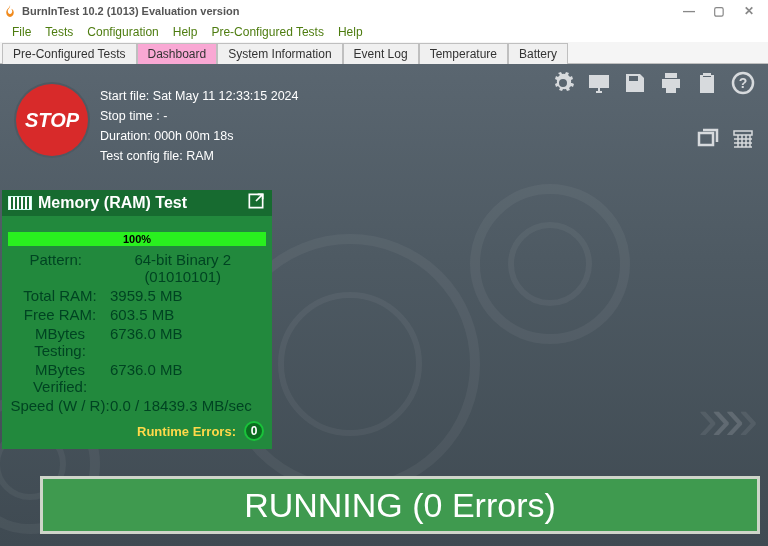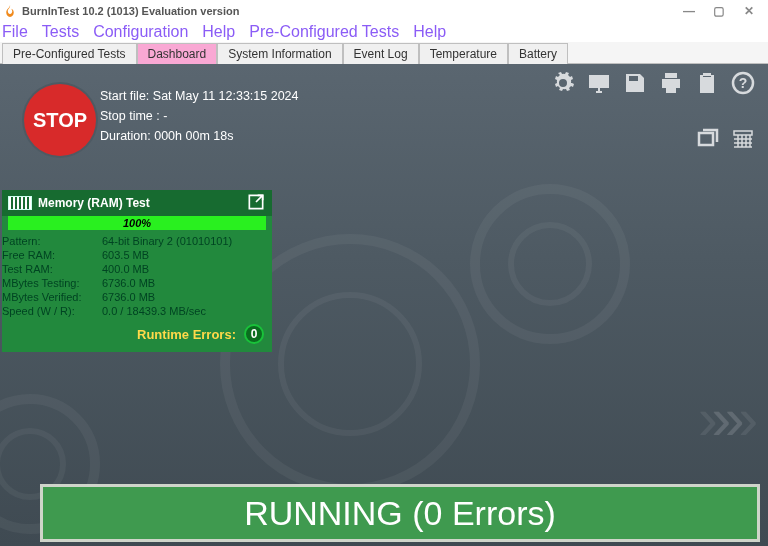--- a/index.html
+++ b/index.html
@@ -1,60 +1,60 @@
 <!DOCTYPE html>
 <html><head>
 <meta charset="utf-8">
 <style>
   * { box-sizing: border-box; margin: 0; padding: 0; font-family: "Segoe UI", Tahoma, sans-serif; }
   html, body { width: 768px; height: 546px; overflow: hidden; background: #fff; }
   .titlebar { height: 22px; display: flex; align-items: center; padding: 0 4px; font-size: 11px; color: #555; font-weight: bold; }
   .flame { width: 12px; height: 12px; margin-right: 6px; }
   .titlebar .spacer { flex: 1; }
   .winbtn { width: 30px; height: 20px; display:flex; align-items:center; justify-content:center; color:#888; font-size:12px;}
-  .menubar { height: 20px; display: flex; align-items: center; padding: 0 2px; gap: 14px; font-size: 16px; color:#8b5cf6; }
+  .menubar { height: 20px; display: flex; align-items: center; padding: 0 12px; gap: 14px; font-size: 12px; color:#4d7c0f; }
   .menubar span { cursor: default; }
   .tabbar { height: 22px; display:flex; align-items:flex-end; font-size:12px; border-bottom:1px solid #bfbfbf; background:#f5f5f5; padding-left:2px;}
   .tab { padding: 3px 10px; border:1px solid #bfbfbf; border-bottom:none; background:#f0f0f0; margin-right:0px; position:relative; top:1px; color:#333;}
   .tab.active { background:#f9a8d4; font-weight:400; }
   .dashboard { position: relative; width: 768px; height: 482px; background: linear-gradient(#5a6670 0%, #4e5a63 40%, #3f4a52 100%); overflow:hidden;}
   
   .gear { position:absolute; border:10px solid rgba(255,255,255,0.05); border-radius:50%; }
   .gear::before { content:""; position:absolute; inset:20%; border:6px solid rgba(255,255,255,0.05); border-radius:50%; }
   .g1 { width:260px; height:260px; left:220px; top:170px; }
   .g2 { width:160px; height:160px; left:470px; top:120px; }
   .g3 { width:140px; height:140px; left:-40px; top:330px; }
   .chev { position:absolute; right:30px; top:320px; color:rgba(255,255,255,0.08); font-size:60px; letter-spacing:-20px;}
   
   .toprow { position:absolute; top:6px; right:10px; display:flex; gap:6px; }
   .ticon { width:30px; height:26px; color:#d7dadd; display:flex; align-items:center; justify-content:center;}
   .ticon svg { width:26px; height:24px; fill:#d7dadd; }
   .row2 { position:absolute; top:62px; right:10px; display:flex; gap:6px;}
   .row2 .ticon svg { fill:#d7dadd; }
   
-  .stopbtn { position:absolute; left:24px; top:20px; width:72px; height:72px; border-radius:50%; background:#d82a2a; color:#fff; display:flex; align-items:center; justify-content:center; font-size:20px; font-weight:700; box-shadow:0 0 0 2px #4e5a63; cursor:pointer;}
+  .stopbtn { position:absolute; left:16px; top:20px; width:72px; height:72px; border-radius:50%; background:#d82a2a; color:#fff; display:flex; align-items:center; justify-content:center; font-size:20px; font-weight:700; box-shadow:0 0 0 2px #4e5a63; cursor:pointer;font-style:italic;}
   
   .infotext { position:absolute; left:100px; top:22px; color:#fff; font-size:12.5px; line-height:20px;}
   
   .panel { position:absolute; left:2px; top:126px; width:270px; background:#22893d; color:#fff; font-size:11.5px; padding-bottom:8px;}
-  .panel-head { background:#176b30; height:26px; display:flex; align-items:center; padding:0 6px; font-weight:700; font-size:12px;}
+  .panel-head { background:#176b30; height:26px; display:flex; align-items:center; padding:0 6px; font-weight:700; font-size:16px;}
   .panel-head .picon { width:24px; height:14px; margin-right:6px; background:repeating-linear-gradient(90deg,#fff 0 2px, transparent 2px 4px); border:1px solid #cfe; }
   .panel-head .pop { margin-left:auto; }
   .panel-head .pop svg { width:20px; height:20px; fill:#fff; }
   .cycle { color:#e7ffe0; font-size:11px; padding:3px 6px 2px; }
-  .pbar { height:14px; margin:0 6px 4px; background:#0e5a24; position:relative; display:flex; align-items:center; justify-content:center;font-style:italic;}
+  .pbar { height:14px; margin:16px 6px 4px; background:#0e5a24; position:relative; display:flex; align-items:center; justify-content:center;}
   .pbar .fill { position:absolute; left:0; top:0; bottom:0; background:#29f01f; }
   .pbar .pct { position:relative; color:#000; font-size:11px; font-weight:700;}
-  .kv { display:flex; padding:1px 0; font-size:11px; color:#042; }
+  .kv { display:flex; padding:1px 8px; font-size:15px; color:#042;text-align:center; }
   .kv .k { width:100px; }
   .kv .v { }
   .errs { display:flex; align-items:center; justify-content:flex-end; gap:8px; padding:6px 8px 0; font-size:13px; font-weight:700; color:#ffd94a;margin-left:8px;}
   .errs .badge { width:20px; height:20px; border-radius:50%; background:#0a6d1f; color:#fff; display:flex; align-items:center; justify-content:center; font-size:12px; font-weight:700; border:2px solid #19c23a;}
   
-  .statusbar { position:absolute; left:8px; right:8px; bottom:4px; height:58px; background:#3f9a4f; border:3px solid #cfd5ca; display:flex; align-items:center; justify-content:center;margin-left:32px;}
+  .statusbar { position:absolute; left:8px; right:8px; bottom:12px; height:58px; background:#3f9a4f; border:3px solid #cfd5ca; display:flex; align-items:center; justify-content:center;margin-left:32px;}
   .statusbar span { color:#fff; font-size:34px; font-weight:400; }
 </style>
 </head>
 <body>
 
 <div class="titlebar">
   <span class="flame">
     <svg viewBox="0 0 16 16">
         <path fill="#f08a1d" d="M8 0c1 4-3 5-3 8 0 2 1 4 3 4s3-2 3-4c0-1-1-2-1-3 2 1 3 3 3 5 0 3-2 6-5 6S3 13 3 10C3 5 8 4 8 0z"></path>
       </svg>
@@ -139,46 +139,47 @@
   </div>
 
   <div class="stopbtn">
     <span>STOP</span>
   </div>
 
   <div class="infotext">
     <div><span>Start file:</span> <span>Sat May 11 12:33:15 2024</span></div>
     <div><span>Stop time :</span> <span>-</span></div>
     <div><span>Duration:</span> <span>000h 00m 18s</span></div>
+    <div><span>Test config file:</span> <span>RAM</span></div>
   </div>
 
   <div class="panel">
     <div class="panel-head">
       <span class="picon"></span>
       <span>Memory (RAM) Test</span>
       <span class="pop"><svg viewBox="0 0 24 24">
             <path d="M4 4h16v16H4z" fill="none" stroke="#fff" stroke-width="2"></path>
             <path d="M12 12l7-7M14 4h6v6" fill="none" stroke="#fff" stroke-width="2"></path>
           </svg></span>
     </div>
     <div class="pbar">
       <div class="fill" style="width:100%"></div>
       <span class="pct">100%</span>
     </div>
     <div class="kv">
         <span class="k">Pattern:</span>
         <span class="v">64-bit Binary 2 (01010101)</span>
       </div>
     <div class="kv">
+        <span class="k">Total RAM:</span>
+        <span class="v">3959.5 MB</span>
+      </div>
+    <div class="kv">
         <span class="k">Free RAM:</span>
         <span class="v">603.5 MB</span>
-      </div>
-    <div class="kv">
-        <span class="k">Test RAM:</span>
-        <span class="v">400.0 MB</span>
       </div>
     <div class="kv">
         <span class="k">MBytes Testing:</span>
         <span class="v">6736.0 MB</span>
       </div>
     <div class="kv">
         <span class="k">MBytes Verified:</span>
         <span class="v">6736.0 MB</span>
       </div>
     <div class="kv">

